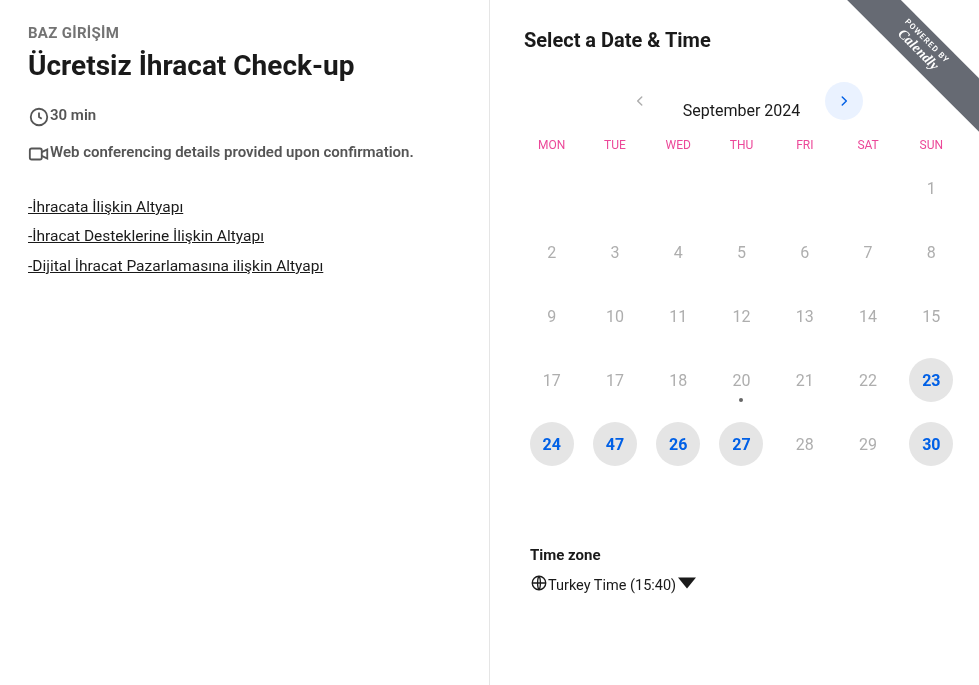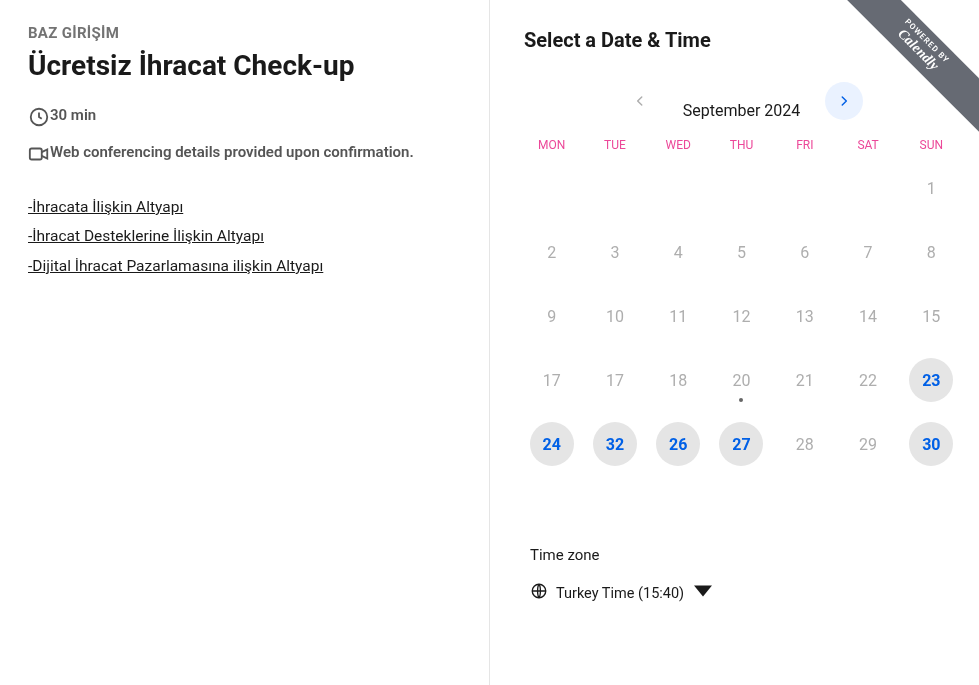--- a/index.html
+++ b/index.html
@@ -20,22 +20,22 @@
 .nav-btn.active { background: #eaf2ff; }
 .nav-btn svg { width: 14px; height: 14px; }
 .calendar { width: 100%; }
 .cal-header { display: grid; grid-template-columns: repeat(7, 1fr); text-align: center; font-size: 12px; font-weight: 400; color: #ec4899; margin-bottom: 14px; }
 .cal-body { display: grid; grid-template-columns: repeat(7, 1fr); row-gap: 20px; }
 .cal-cell { display: flex; align-items: center; justify-content: center; height: 44px; position: relative; }
 .cal-day { width: 44px; height: 44px; border-radius: 50%; display: flex; align-items: center; justify-content: center; font-size: 16px; color: #aeaeae; }
 .cal-day.available { background: #e5e5e5; color: #0060e6; font-weight: 700; cursor: pointer; }
 .today-dot { position: absolute; width: 4px; height: 4px; background: #666; border-radius: 50%; bottom: 0px; left: 50%; transform: translateX(-50%); }
 .tz-section { margin-top: 16px; margin-left: 10px; }
-.tz-title { font-size: 15px; font-weight: 400; color: #1a1a1a; margin-bottom: 8px; }
-.tz-row { display: inline-flex; align-items: center; gap: 8px; cursor: pointer; padding: 2px 0; margin-top: 8px; }
+.tz-title { font-size: 15px; font-weight: 700; color: #1a1a1a; margin-bottom: 8px; }
+.tz-row { display: inline-flex; align-items: center; cursor: pointer; padding: 2px 0; }
 .tz-row svg { width: 18px; height: 18px; }
 .tz-text { font-size: 14.5px; color: #1a1a1a; }
 .caret-down { margin-left: 2px; }
 .badge { position: absolute; top: 0; right: 0; width: 170px; height: 170px; overflow: hidden; pointer-events: none; }
 .badge-ribbon { position: absolute; width: 240px; background: #666a73; color: #fff; text-align: center; transform: rotate(45deg); top: 28px; right: -62px; padding: 6px 0 8px; pointer-events: auto; cursor: pointer; }
 .badge-small { font-size: 8px; letter-spacing: 1px; font-weight: 600; }
 .badge-big { font-size: 14px; font-weight: 700; font-style: italic; font-family: Georgia, serif; line-height: 1; margin-top: 1px; }
 </style>
 </head>
 <body>
@@ -170,21 +170,21 @@
           <div class="cal-cell">
             <div class="cal-day">22</div>
           </div>
           <div class="cal-cell">
             <div class="cal-day available">23</div>
           </div>
           <div class="cal-cell">
             <div class="cal-day available">24</div>
           </div>
           <div class="cal-cell">
-            <div class="cal-day available">32</div>
+            <div class="cal-day available">47</div>
           </div>
           <div class="cal-cell">
             <div class="cal-day available">26</div>
           </div>
           <div class="cal-cell">
             <div class="cal-day available">27</div>
           </div>
           <div class="cal-cell">
             <div class="cal-day">28</div>
           </div>

